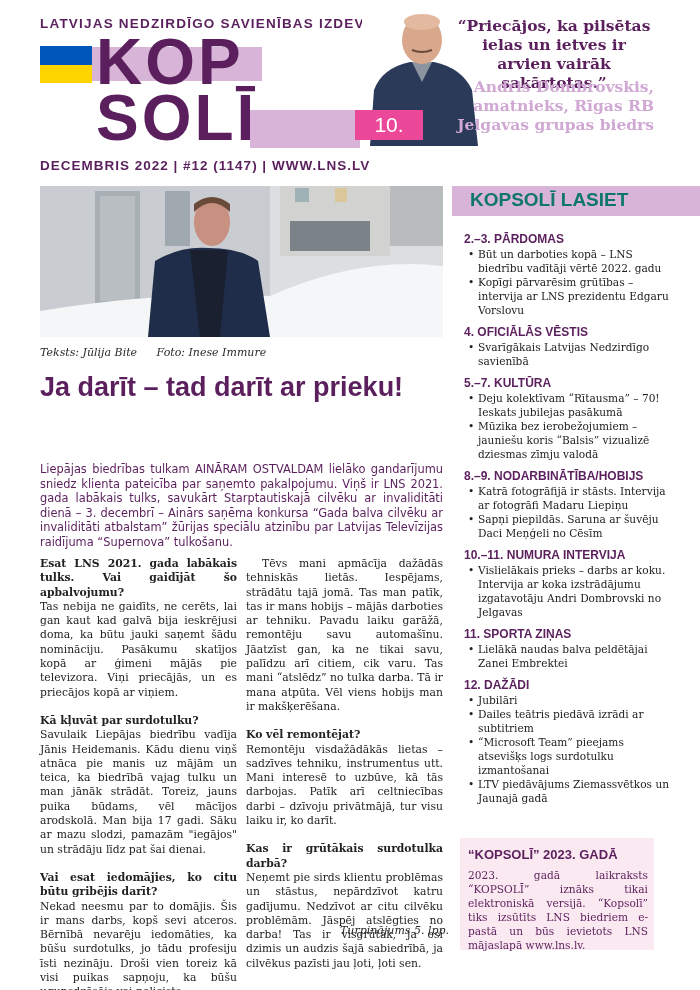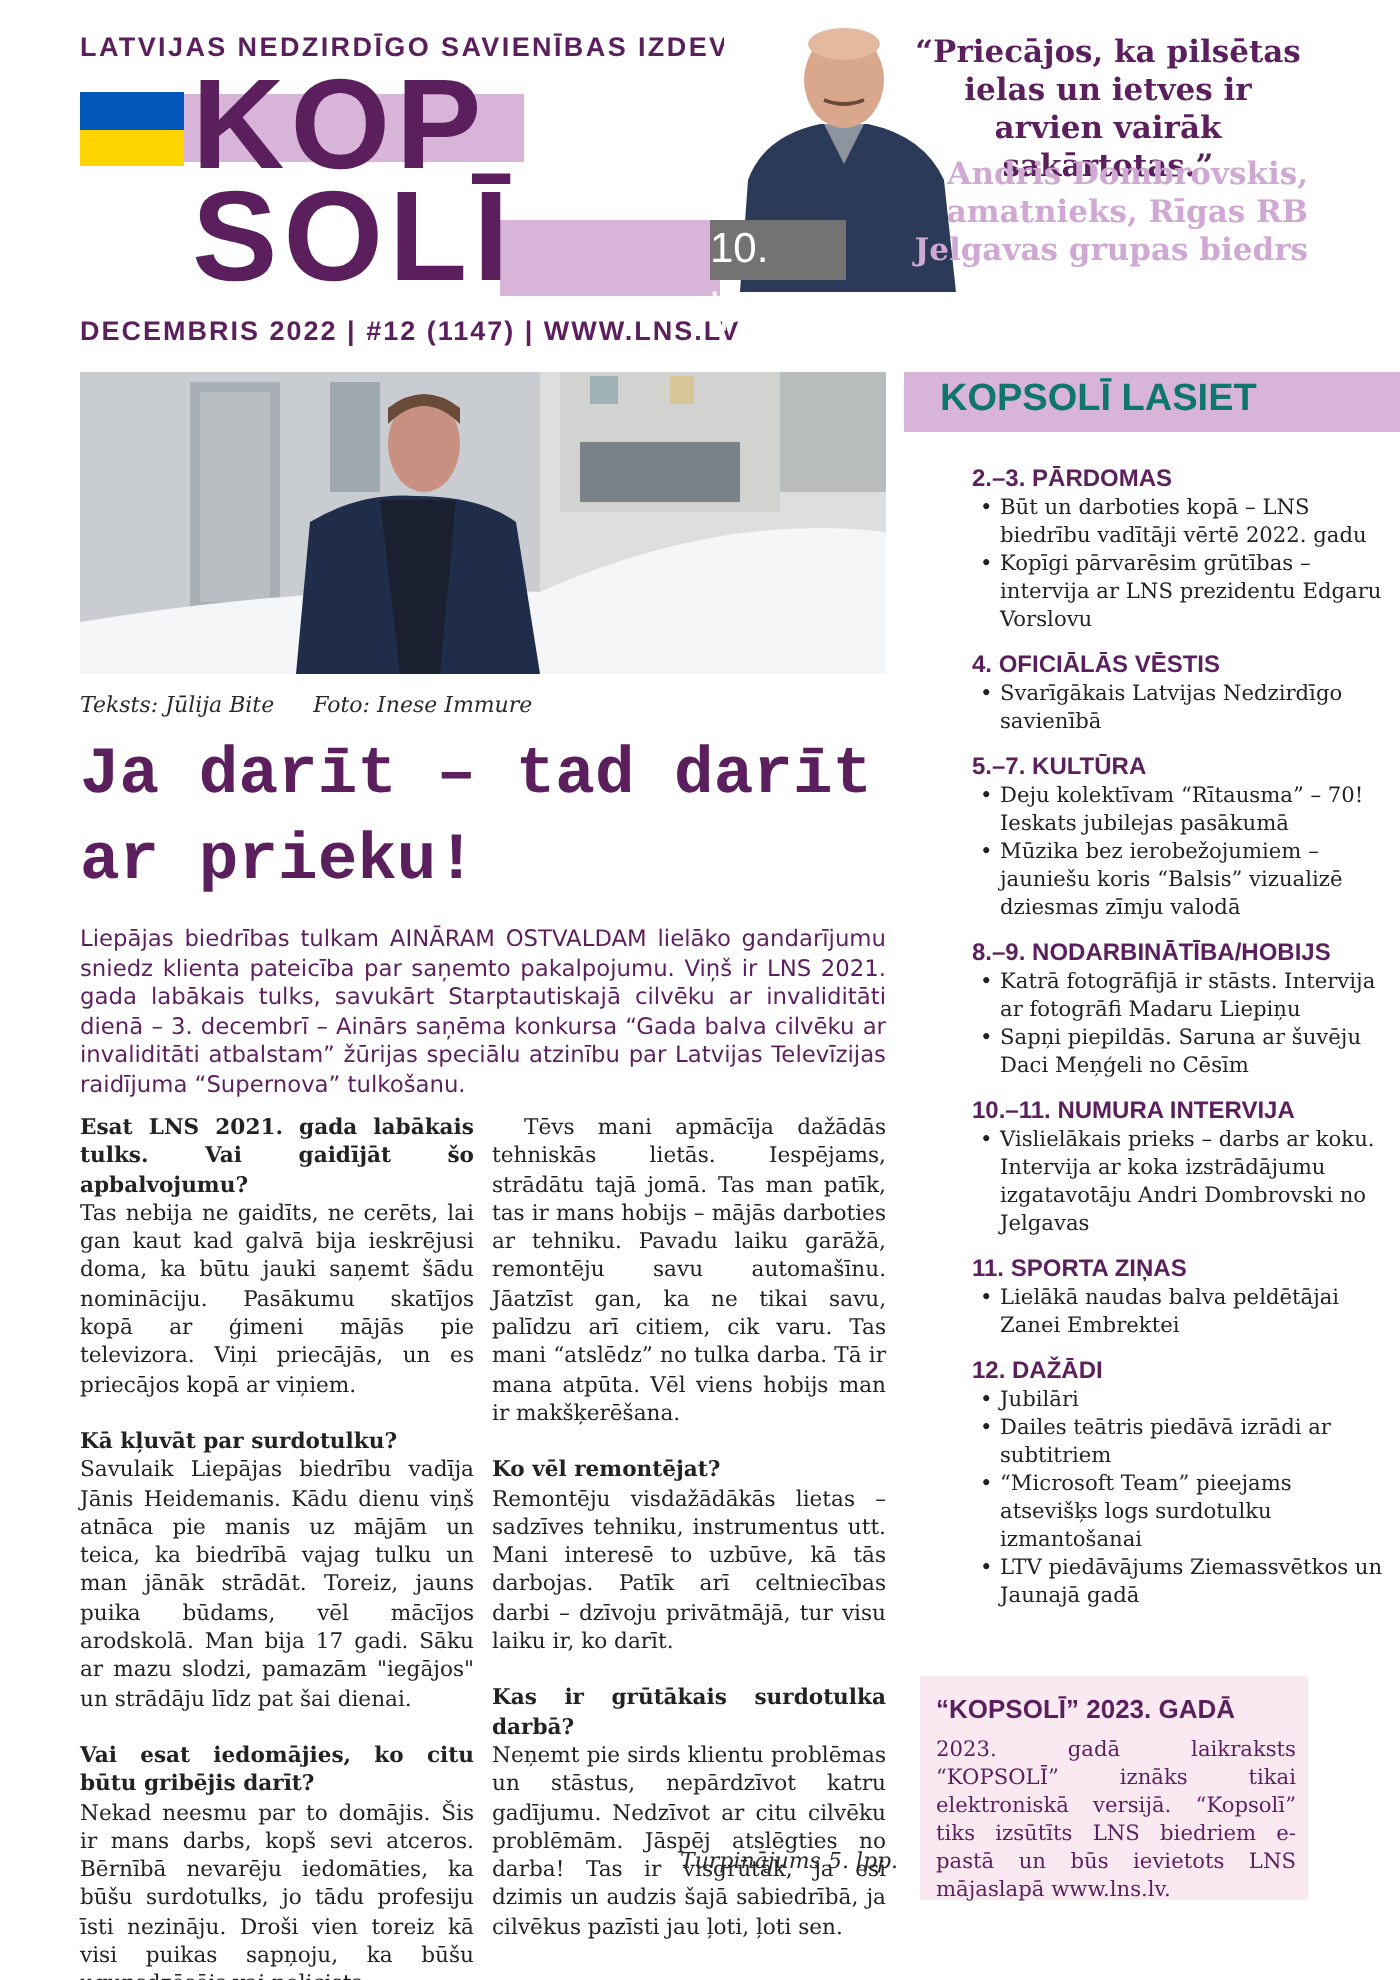--- a/index.html
+++ b/index.html
@@ -10,46 +10,46 @@
   #publisher { left:40px; top:16px; font-size:13.5px; font-weight:bold; letter-spacing:1.2px; color:#5a1f5c; font-family:"Liberation Sans", sans-serif; }
   #flag-blue { left:40px; top:46px; width:52px; height:19px; background:#0056b9; }
   #flag-yellow { left:40px; top:65px; width:52px; height:18px; background:#ffd500; }
   #band1 { left:92px; top:47px; width:170px; height:34px; background:#d8b4d8; }
   #band2 { left:250px; top:110px; width:110px; height:38px; background:#d8b4d8; }
   #logo1 { left:96px; top:30px; font-size:64px; font-weight:bold; color:#5a1f5c; font-family:"Liberation Sans", sans-serif; letter-spacing:3px; line-height:64px; }
   #logo2 { left:96px; top:86px; font-size:64px; font-weight:bold; color:#5a1f5c; font-family:"Liberation Sans", sans-serif; letter-spacing:3px; line-height:64px; }
   #dateline { left:40px; top:158px; font-size:13.5px; font-weight:bold; letter-spacing:1px; color:#5a1f5c; font-family:"Liberation Sans", sans-serif; }
 
   #portrait { left:362px; top:10px; width:120px; height:136px; overflow:hidden; }
-  #page-badge { left:355px; top:110px; width:68px; height:30px; background:#737373; color:#fff; font-family:"Liberation Sans", sans-serif; font-size:21px; text-align:left; line-height:30px; }
+  #page-badge { left:355px; top:110px; width:68px; height:30px; background:#ec4899; color:#fff; font-family:"Liberation Sans", sans-serif; font-size:21px; text-align:center; line-height:30px; }
   #badge-band { left:340px; top:110px; width:15px; height:38px; background:#d8b4d8; }
 
   #quote { right:46px; top:16px; width:200px; text-align:center; font-size:15.5px; font-weight:bold; color:#5a1f5c; line-height:19px; font-family:"DejaVu Serif", serif; }
   #quote-author { right:46px; top:77px; width:220px; text-align:right; font-size:15.5px; font-weight:bold; color:#d0a8d4; line-height:19px; font-family:"DejaVu Serif", serif; }
 
   
   #main-photo { left:40px; top:186px; width:403px; height:151px; overflow:hidden; background:#d8dadc; }
   #credits { left:40px; top:346px; font-size:11px; font-style:italic; font-family:"DejaVu Serif", serif; }
   #credits span { margin-right:16px; }
 
-  #headline { left:40px; top:366px; width:420px; font-size:33px; font-weight:bold; line-height:43px; color:#5a1f5c; font-family:Liberation Mono, monospace; }
+  #headline { left:40px; top:366px; width:420px; font-size:27px; font-weight:bold; line-height:43px; color:#5a1f5c; font-family:Liberation Sans, sans-serif; }
   #lead { left:40px; top:462px; width:403px; font-size:11.4px; line-height:14.5px; color:#5a1f5c; text-align:justify; font-family:"DejaVu Sans", sans-serif; }
 
   .col { position:absolute; width:197px; font-size:10.8px; line-height:14.3px; text-align:justify; font-family:"DejaVu Serif", serif; color:#222; }
   #col1 { left:40px; top:557px; }
   #col2 { left:246px; top:557px; }
   .col p { margin:0 0 14px 0; }
   .col .q { font-weight:bold; display:block; }
   .col .indent { text-indent:16px; }
   #continued { left:340px; top:924px; font-size:11px; font-style:italic; font-family:"DejaVu Serif", serif; }
 
   
   #sidebar-header { left:452px; top:186px; width:248px; height:30px; background:#d8b4d8; }
   #sidebar-title { left:470px; top:189px; font-size:19px; font-weight:bold; color:#0f766e; font-family:"Liberation Sans", sans-serif; }
-  #toc { left:486px; top:232px; width:210px; }
+  #toc { left:464px; top:232px; width:210px; }
   .toc-sec { margin-bottom:8px; }
   .toc-h { font-family:"Liberation Sans", sans-serif; font-weight:bold; font-size:12px; color:#5a1f5c; line-height:15px; }
   .toc-list { margin:0; padding:0 0 0 14px; list-style:none; }
   .toc-list li { position:relative; font-size:10.6px; line-height:14px; color:#222; font-family:"DejaVu Serif", serif; }
   .toc-list li::before { content:"•"; position:absolute; left:-10px; }
 
   #notice { left:460px; top:838px; width:194px; height:112px; background:#fbe9f1; }
   #notice-title { left:468px; top:847px; font-family:"Liberation Sans", sans-serif; font-weight:bold; font-size:13px; color:#5a1f5c; }
   #notice-body { left:468px; top:868px; width:180px; font-size:10.6px; line-height:14px; color:#5a1f5c; text-align:justify; font-family:"DejaVu Serif", serif; }
 </style>

